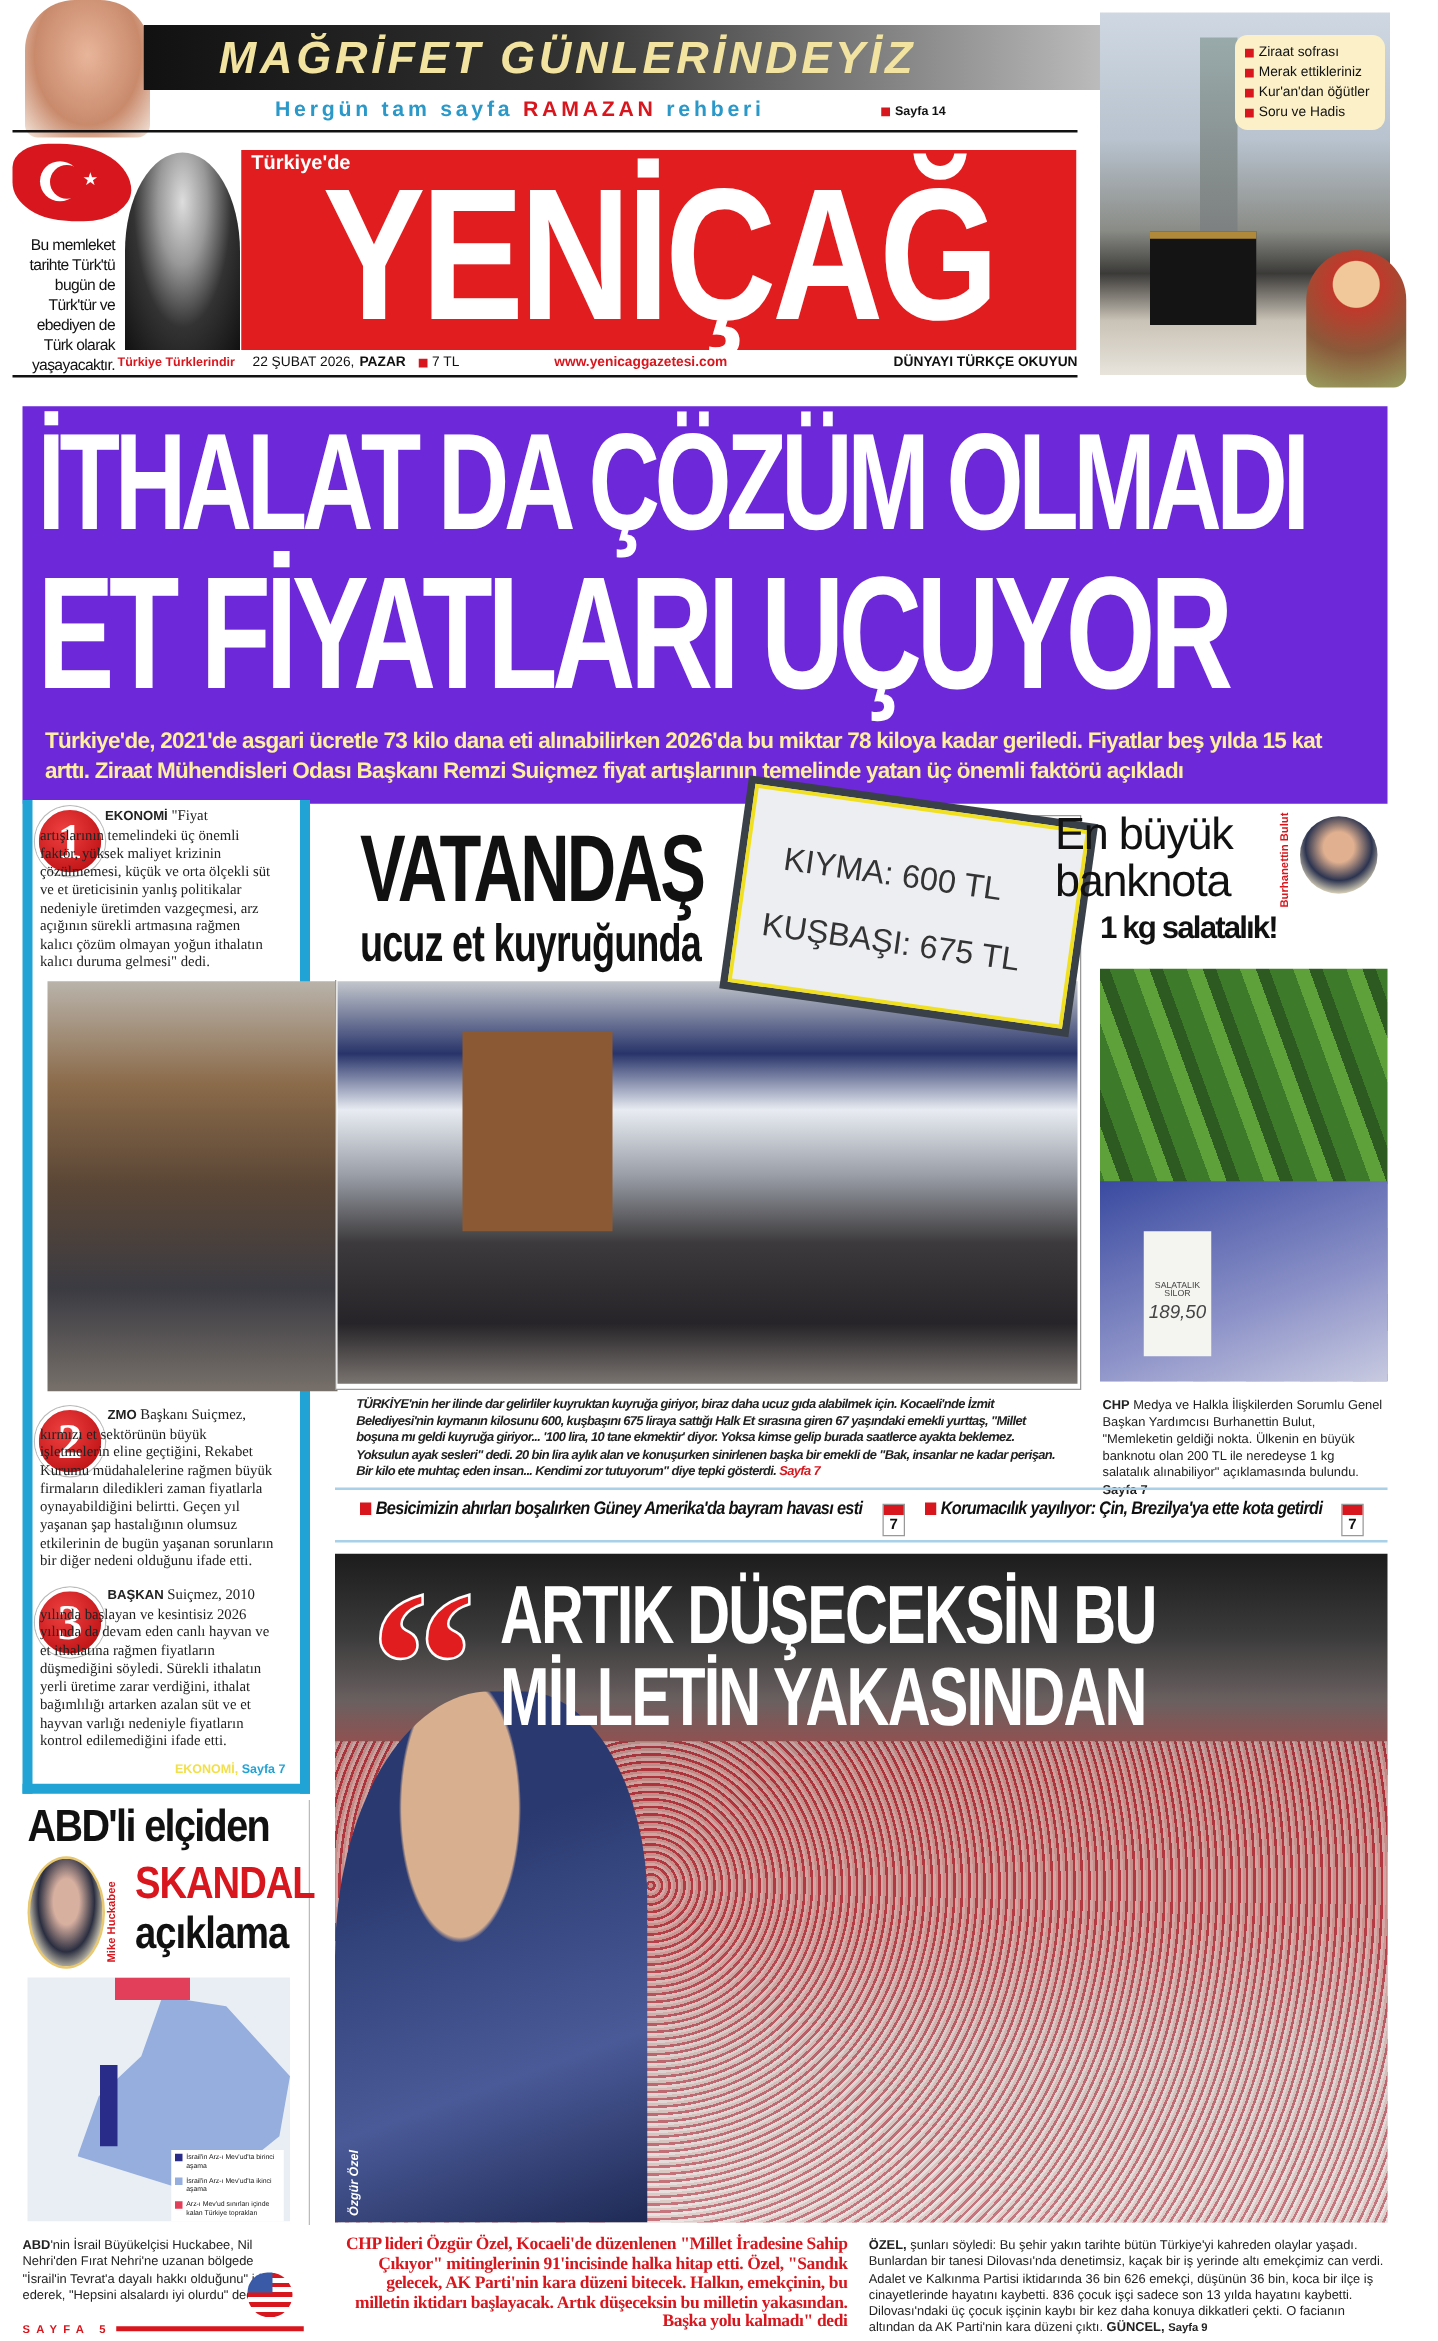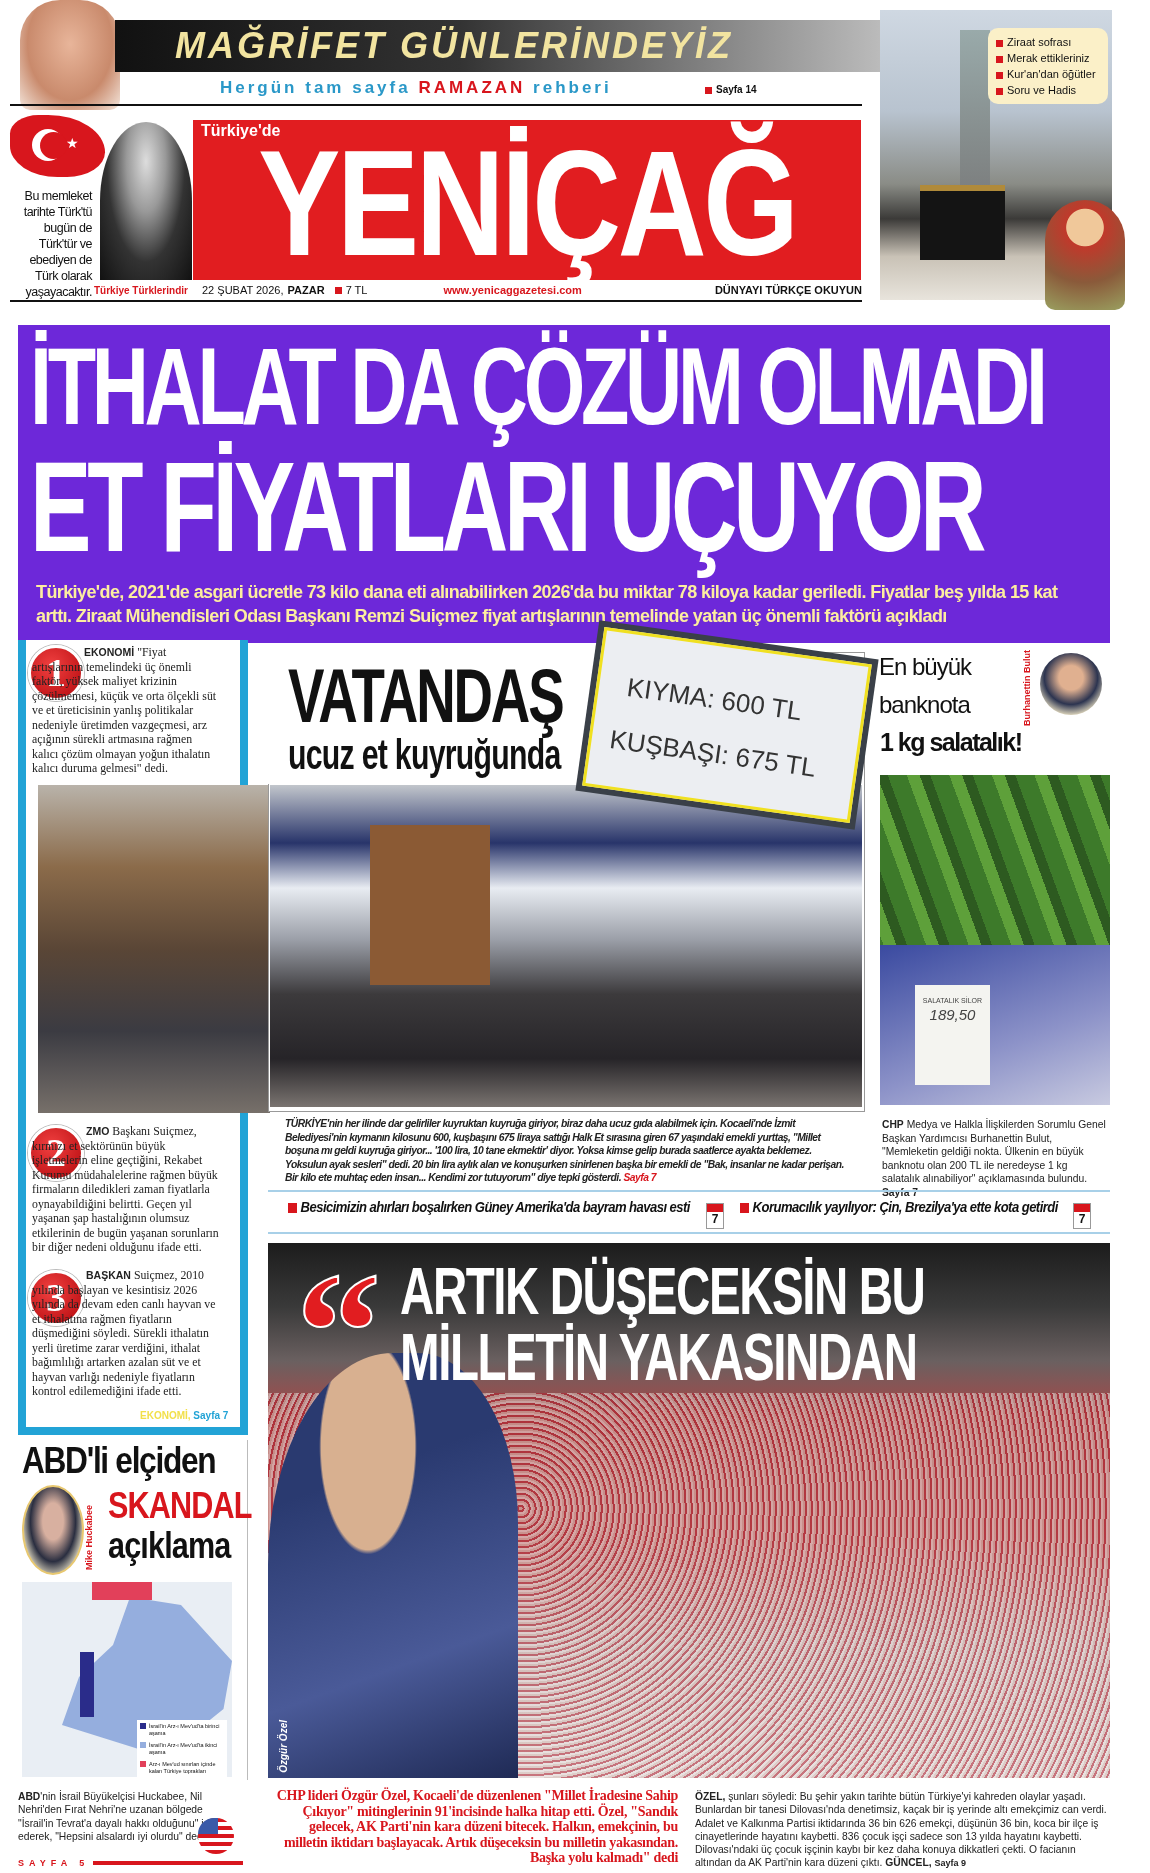--- a/index.html
+++ b/index.html
@@ -50,27 +50,27 @@
 #vatandas{left:288px;top:660px;font-weight:bold;font-size:76px;line-height:72px;letter-spacing:-3px;transform-origin:left top;transform:scaleX(0.72)}
 #ucuz{left:288px;top:733px;font-weight:bold;font-size:42px;line-height:44px;letter-spacing:-1px;transform-origin:left top;transform:scaleX(0.72)}
 #pricesign{left:592px;top:645px;width:270px;height:160px;background:#eceef2;border:3px solid #f0e020;transform:rotate(8deg);box-shadow:0 0 0 6px #3a4048}
 #pricesign .l1{position:absolute;left:28px;top:38px;font-size:26px;color:#333}
 #pricesign .l2{position:absolute;left:18px;top:92px;font-size:26px;color:#333}
 #queuephoto{left:270px;top:785px;width:592px;height:322px;background:linear-gradient(180deg,#c2c6cc 0%,#28346a 18%,#e8ecf2 32%,#9b9fa8 48%,#3c3a3c 65%,#262428 85%,#7a7470 100%)}
 #queuephoto .stall{position:absolute;left:100px;top:40px;width:120px;height:160px;background:#8b5a34}
 #caption1{left:285px;top:1117px;width:570px;font-size:10.3px;line-height:13.5px;font-style:italic;font-weight:bold;letter-spacing:-0.5px;color:#222}
 #caption1 .red{color:#d8161d}
 
-#enbuyuk{left:879px;top:648px;font-size:24px;line-height:38px;letter-spacing:-1px;color:#111}
+#enbuyuk{left:844px;top:648px;font-size:36px;line-height:38px;letter-spacing:-1px;color:#111}
 #salatalik{left:880px;top:728px;font-size:25px;font-weight:bold;letter-spacing:-1.5px}
 #bulutname{left:1022px;top:650px;font-size:9px;font-weight:bold;color:#d8161d;writing-mode:vertical-rl;transform:rotate(180deg)}
 #bulut{left:1040px;top:653px;width:62px;height:62px;border-radius:50%;background:radial-gradient(circle at 50% 40%,#e0b090 25%,#2c3450 55%,#f2e8c8 80%)}
 #cucumber{left:880px;top:775px;width:230px;height:330px;background:repeating-linear-gradient(70deg,#3d7a2a 0 18px,#5ea03a 18px 30px,#2d5a20 30px 40px);}
 #cucumber .bag{position:absolute;left:0;top:170px;width:230px;height:160px;background:linear-gradient(160deg,#3a4aa0,#8c92c8 60%,#c8cae0)}
-#cucumber .tag{position:absolute;left:35px;top:210px;width:75px;height:100px;background:#f4f4f0;font-size:15px;color:#444;text-align:center;padding-top:12px;font-style:italic}
+#cucumber .tag{position:absolute;left:35px;top:210px;width:54px;height:100px;background:#f4f4f0;font-size:15px;color:#444;text-align:center;padding-top:40px;font-style:italic}
 #cucumber .tag small{display:block;font-size:7px;font-style:normal;margin-bottom:2px}
 #caption2{left:882px;top:1118px;width:225px;font-size:10.3px;line-height:13.5px;color:#222}
 
 #teaserbar{left:268px;top:1190px;width:842px;height:44px;border-top:2px solid #a8d0e8;border-bottom:2px solid #a8d0e8}
 .teaser{position:absolute;top:1199px;font-size:14.5px;font-weight:bold;font-style:italic;letter-spacing:-0.6px;transform-origin:left top;transform:scaleX(0.9)}
 .cal{position:absolute;width:18px;height:26px;border:1px solid #999;background:#fff;font-size:12px;font-weight:bold;text-align:center;line-height:30px}
 .cal::before{content:"";position:absolute;left:0;top:0;width:100%;height:8px;background:#d8161d}
 
 #abdbox{left:18px;top:1440px;width:230px;height:340px;border-right:1px solid #bbb}
 #abdtitle{left:22px;top:1440px;font-size:36px;font-weight:bold;letter-spacing:-1.5px;transform-origin:left top;transform:scaleX(0.88)}

